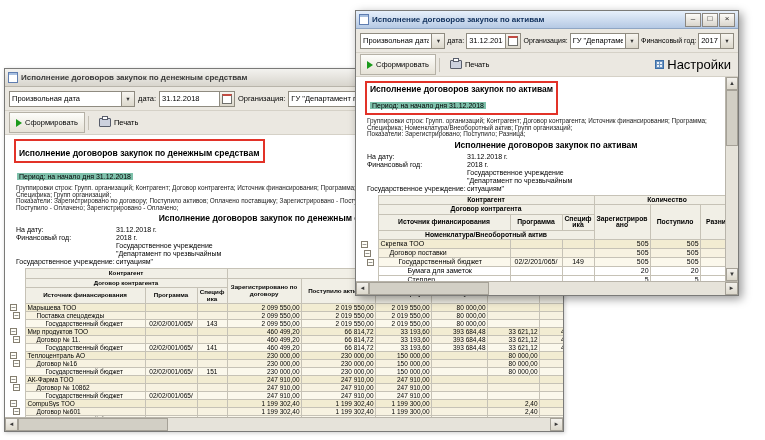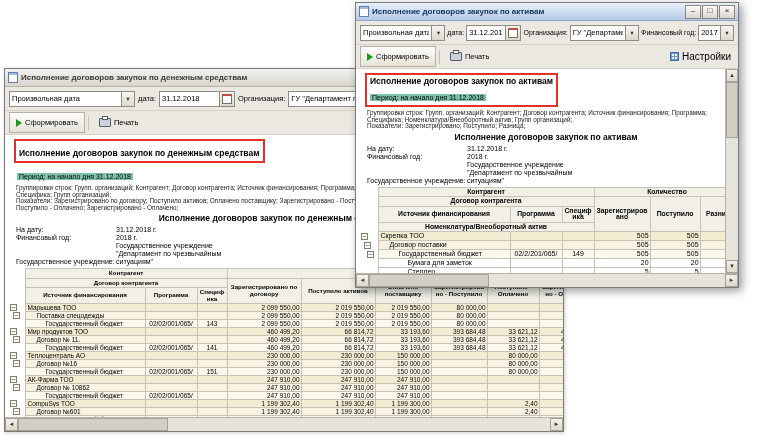--- a/index.html
+++ b/index.html
@@ -1,21 +1,21 @@
 <!DOCTYPE html>
 <html><head>
 <meta charset="utf-8">
 <style>
   html,body{margin:0;padding:0}
   body{width:765px;height:440px;position:relative;overflow:hidden;background:#ffffff;
        font-family:"Liberation Sans",sans-serif;color:#000;}
   
   .win{position:absolute;background:#ebe8e1;border:1px solid #7a7a78;display:flex;flex-direction:column;box-sizing:border-box}
   #left-win{left:4px;top:68px;width:560px;height:364px;z-index:1;box-shadow:1px 1px 4px rgba(0,0,0,.2)}
-  #right-win{left:355px;top:2px;width:384px;height:286px;z-index:10;box-shadow:3px 3px 9px rgba(0,0,0,.4)}
+  #right-win{left:355px;top:10px;width:384px;height:286px;z-index:10;box-shadow:3px 3px 9px rgba(0,0,0,.4)}
   .titlebar{height:17px;flex:0 0 17px;display:flex;align-items:center;gap:3px;padding:0 3px;font-size:8px;font-weight:bold;overflow:hidden}
   #left-win .titlebar{background:linear-gradient(#f3f2ef,#d8d5cd);color:#3a3a3a;border-bottom:1px solid #b8b4aa}
   #right-win .titlebar{background:linear-gradient(#e7f0fb,#b5c9e4);color:#10305c;border-bottom:1px solid #8fa6c4}
   .wicon{width:8px;height:9px;background:#fff;border:1px solid #5f7db0;box-shadow:inset 0 2px 0 #a8c0e0;flex:0 0 auto}
   .wbtns{margin-left:auto;display:flex;gap:1px}
   .wbtn{width:14px;height:12px;background:linear-gradient(#fcfbf8,#d9d5cc);border:1px solid #8a8680;
         font-size:8px;line-height:10px;text-align:center;color:#222;font-weight:normal}
   
   .tb{height:23px;flex:0 0 23px;background:#ebe8e1;border-bottom:1px solid #d5d1c7;display:flex;align-items:center;gap:3px;padding:0 4px;font-size:7.5px;overflow:hidden}
   .lbl{white-space:nowrap}
@@ -29,21 +29,21 @@
   .calbtn{width:14px;height:14px;flex:0 0 14px;margin-left:auto;background:linear-gradient(#f7f5f0,#dcd8cc);
         border-left:1px solid #8f8b80;display:flex;align-items:center;justify-content:center}
   .cal{width:8px;height:7px;background:#fff;border:1px solid #70706c;border-top:2px solid #c34b42}
   .tbtn{display:inline-flex;align-items:center;gap:3px;height:19px;padding:0 6px;font-size:7.5px;
         border:1px solid #b5b1a6;background:linear-gradient(#fdfdfa,#e6e2d7);white-space:nowrap}
   .tbtn.flat{border-color:transparent;background:transparent}
   .play{width:0;height:0;border-left:6px solid #1b9a1b;border-top:4px solid transparent;border-bottom:4px solid transparent}
   .printicon{width:10px;height:7px;background:#ccd1de;border:1px solid #585d6b;border-radius:1px;position:relative}
   .printicon::before{content:"";position:absolute;left:2px;top:-3px;width:4px;height:2px;background:#fff;border:1px solid #585d6b}
   .sep{width:1px;height:14px;background:#c4c0b5;flex:0 0 1px}
-  .settings{margin-left:auto;display:inline-flex;align-items:center;gap:3px;padding:0 3px;font-size:10px}
+  .settings{margin-left:auto;display:inline-flex;align-items:center;gap:3px;padding:0 3px;font-size:13px}
   .gridicon{width:9px;height:9px;box-sizing:border-box;border:1px solid #3a6ea8;background-color:#eaf2fb;
         background-image:linear-gradient(to right,#6f95c0 1px,transparent 1px),linear-gradient(to bottom,#6f95c0 1px,transparent 1px);
         background-size:3px 3px}
   
   .content{flex:1 1 auto;background:#fff;overflow:hidden;position:relative}
   .pad{padding:2px 0 0 4px}
   .redbox{display:inline-block;border:2px solid #e23228;padding:1px 3px;margin:2px 0 1px 5px}
   .rtitle{font-weight:bold;font-size:8.5px;white-space:nowrap}
   .period{display:inline-block;background:#7ec1ab;font-size:7px;padding:0 2px;white-space:nowrap}
   .periodrow{margin-left:8px;margin-top:1px}

